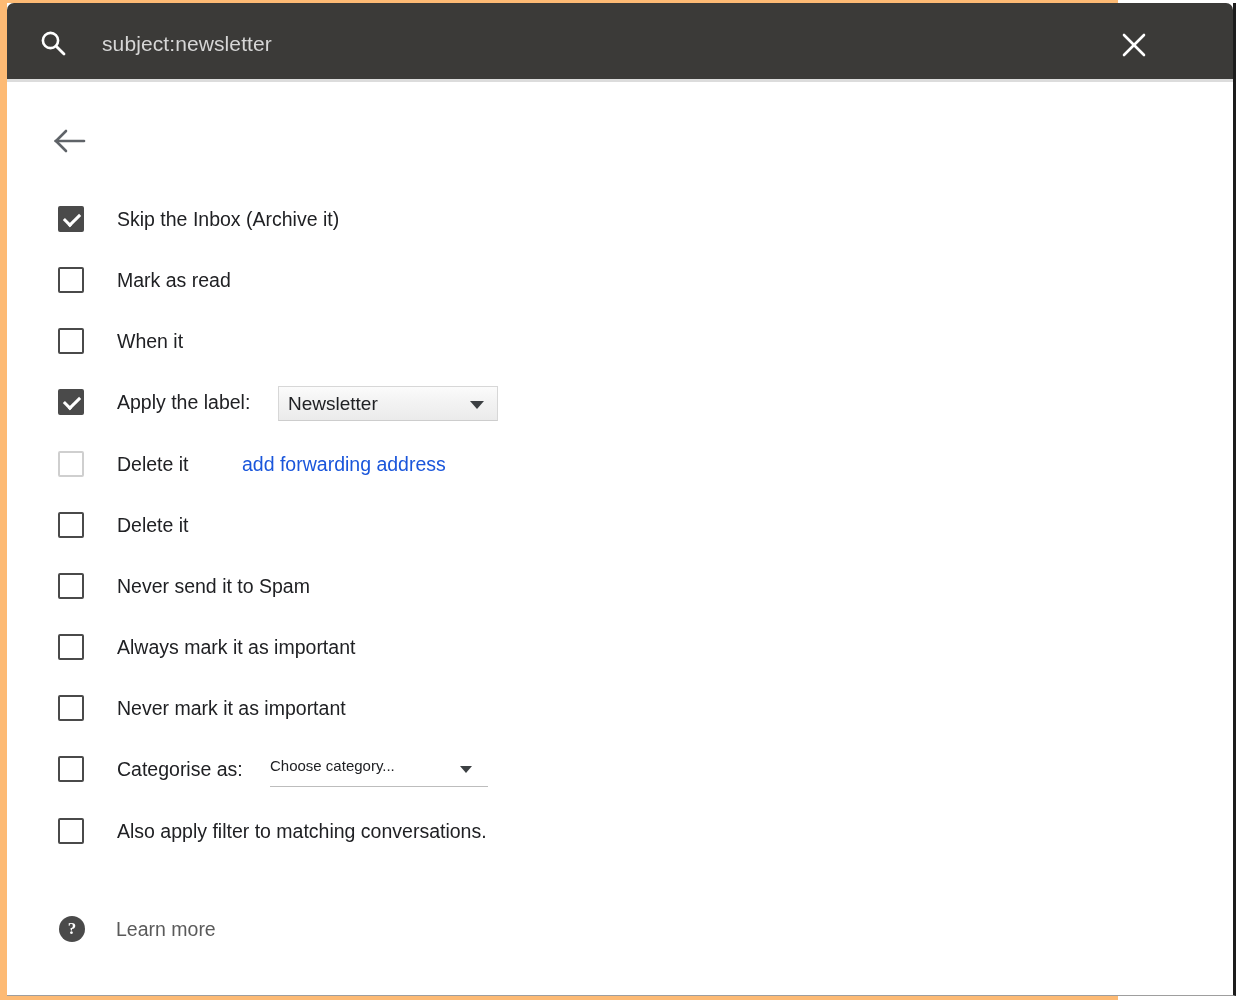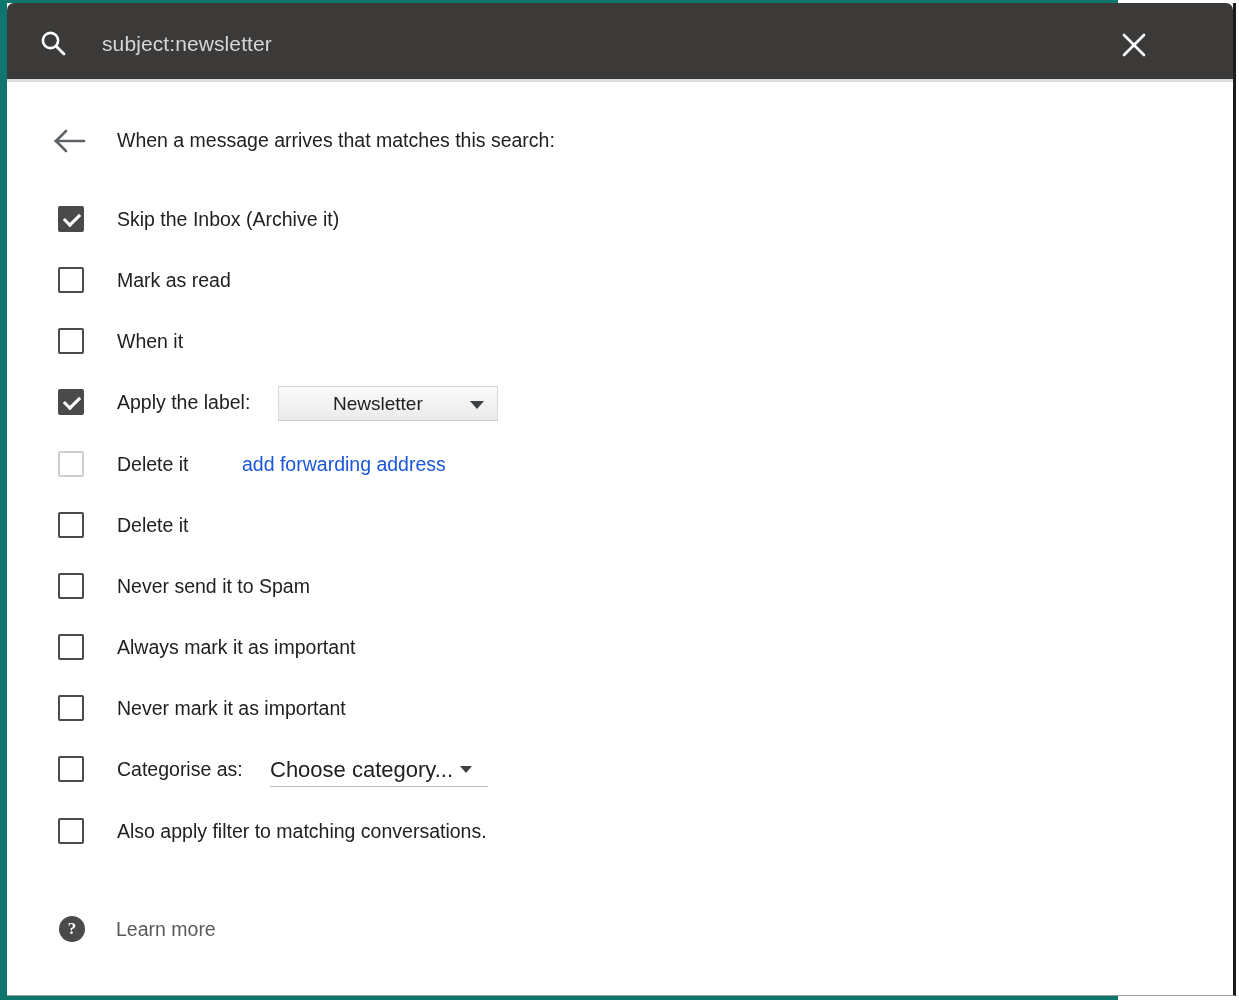--- a/index.html
+++ b/index.html
@@ -14,21 +14,21 @@
     overflow: hidden;
   }
 
   
   #window {
     position: absolute;
     left: 0;
     top: 0;
     width: 1118px;
     height: 1000px;
-    background: #0f766e;
+    background: #fdba74;
     box-sizing: border-box;
   }
   #window-inner {
     position: absolute;
     left: 7px;
     top: 3px;
     width: 1229px;
     height: 993px;
     background: #ffffff;
     border-right: 3px solid #1c1c1c;
@@ -163,21 +163,20 @@
     border-bottom-color: #cdcdcd;
     cursor: pointer;
   }
   #label-select-text {
     position: absolute;
     left: 9px;
     top: 6px;
     font-size: 19px;
     color: #202124;
     white-space: nowrap;
-    margin-left: 45px;
   }
   .tri-down {
     position: absolute;
     width: 0;
     height: 0;
     border-left: 7px solid transparent;
     border-right: 7px solid transparent;
     border-top: 8px solid #3c4043;
   }
   #label-select .tri-down {
@@ -192,21 +191,21 @@
     width: 218px;
     height: 34px;
     box-sizing: border-box;
     border-bottom: 1px solid #bdbdbd;
     cursor: pointer;
   }
   #cat-select-text {
     position: absolute;
     left: 0px;
     top: 4px;
-    font-size: 22px;
+    font-size: 15px;
     color: #202124;
     white-space: nowrap;
   }
   #cat-select .tri-down {
     right: 16px;
     top: 13px;
     border-left-width: 6px;
     border-right-width: 6px;
     border-top-width: 7px;
   }
@@ -297,21 +296,20 @@
     <div id="search-divider"></div>
 
     <div id="panel">
 
       <span id="back-arrow">
         <svg width="34" height="26" viewBox="0 0 34 26">
           <line x1="2.5" y1="13" x2="31" y2="13" stroke="#5f6368" stroke-width="2.6" stroke-linecap="round"></line>
           <polyline points="13,3 3,13 13,23" fill="none" stroke="#5f6368" stroke-width="2.6" stroke-linecap="round" stroke-linejoin="round"></polyline>
         </svg>
       </span>
-      <div id="heading-text">When a message arrives that matches this search:</div>
 
       <div class="row" style="top:124px">
         <div class="cbox checked">
             <span class="tick"></span>
           </div>
         <div class="row-label">Skip the Inbox (Archive it)</div>
       </div>
 
       <div class="row" style="top:185px">
         <div class="cbox"></div>

